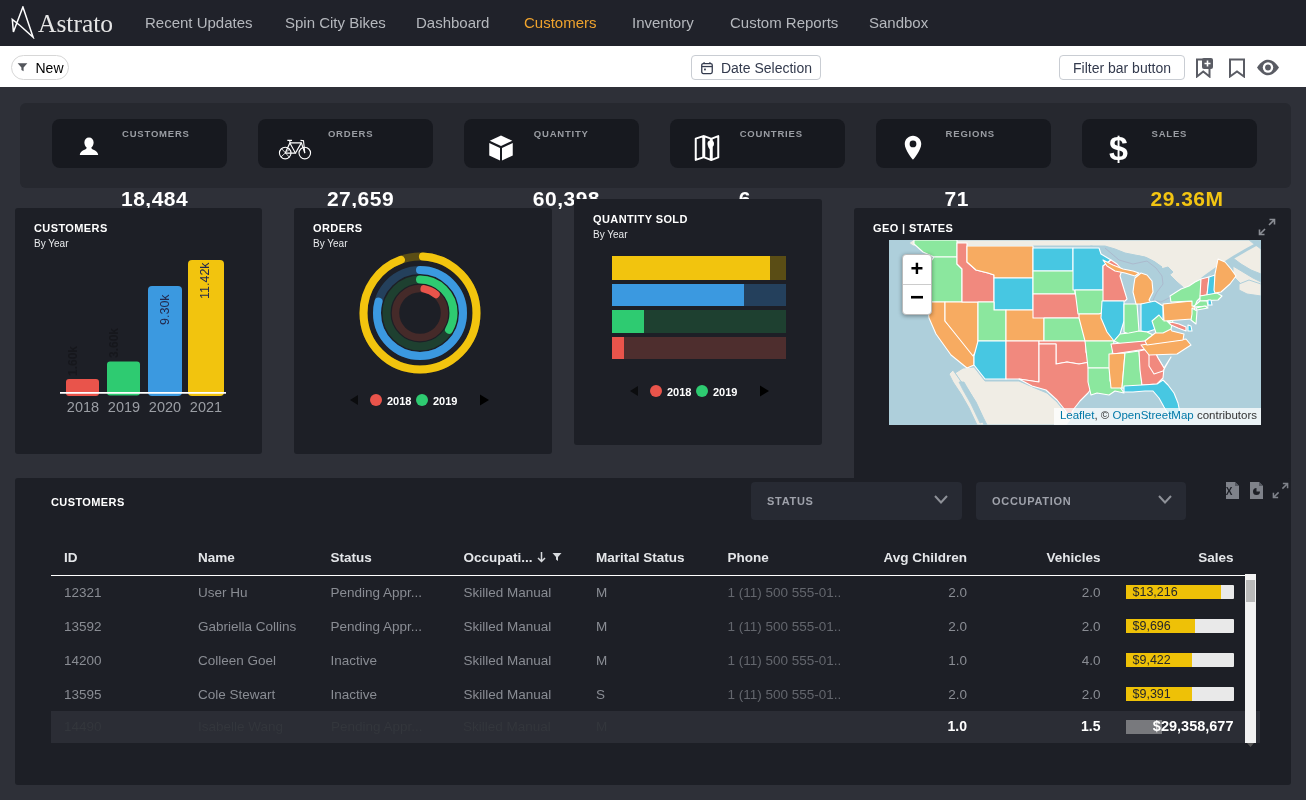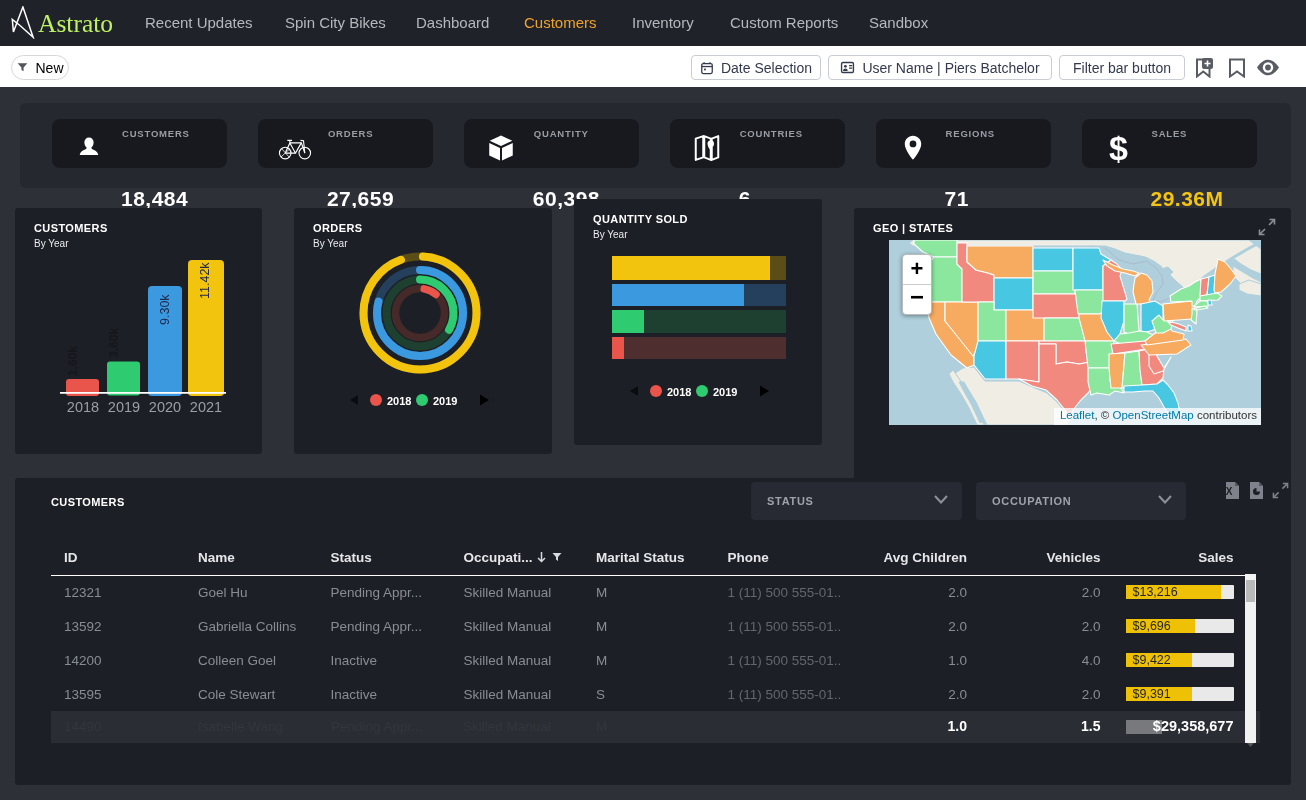--- a/index.html
+++ b/index.html
@@ -4,21 +4,21 @@
 <style>
 * { margin:0; padding:0; box-sizing:border-box; }
 html,body { width:1306px; height:800px; overflow:hidden; }
 body { font-family:"Liberation Sans", sans-serif; background:#2e3038; }
 #app { position:relative; width:1306px; height:800px; overflow:hidden; }
 .abs { position:absolute; }
 
 
 #nav { position:absolute; left:0; top:0; width:1306px; height:46px; background:#20222a; }
 #logo { position:absolute; }
-#logotext { position:absolute; left:38px; top:9px; font-family:"Liberation Serif", serif; font-size:25.5px; color:#bef264; }
+#logotext { position:absolute; left:38px; top:9px; font-family:"Liberation Serif", serif; font-size:25.5px; color:#e5e5e5; }
 .navitem { position:absolute; top:0; height:46px; line-height:46px; font-size:15px; color:#b5b8bd; }
 .navitem.active { color:#efa32d; }
 
 
 #toolbar { position:absolute; left:0; top:46px; width:1306px; height:41px; background:#ffffff; }
 .tbtn { position:absolute; top:9px; height:25px; border:1px solid #c9cdd3; border-radius:4px; background:#fff; color:#333a4d; font-size:14px; display:flex; align-items:center; justify-content:center; gap:7px; }
 #newbtn { position:absolute; left:11px; top:9px; width:58px; height:25px; border:1px solid #d7d7d7; border-radius:13px; background:#fff; color:#000000; font-size:14px; display:flex; align-items:center; justify-content:center; gap:6px; }
 
 
 #band { position:absolute; left:20px; top:103px; width:1271px; height:85px; background:#26282f; border-radius:6px; }
@@ -67,29 +67,20 @@
       <span>New</span>
     </div>
     <div class="tbtn" style="left:691px; width:130px;">
       <svg width="14" height="14" viewBox="0 0 24 24">
           <path d="M7 2v3M17 2v3" stroke="#333a4d" stroke-width="2.4" fill="none"></path>
           <rect x="3" y="4.5" width="18" height="17" rx="2.5" fill="none" stroke="#333a4d" stroke-width="2.2"></rect>
           <path d="M3 9.5h18" stroke="#333a4d" stroke-width="2.2"></path>
           <rect x="7" y="13" width="3" height="3" fill="#333a4d"></rect>
         </svg>
       <span>Date Selection</span>
-    </div>
-    <div class="tbtn" style="left:828px; width:224px;">
-      <svg width="15" height="15" viewBox="0 0 24 24">
-          <rect x="2.5" y="4" width="19" height="16" rx="2" fill="none" stroke="#333a4d" stroke-width="2.2"></rect>
-          <circle cx="8.6" cy="10" r="2.2" fill="#333a4d"></circle>
-          <path d="M4.8 17.5c.4-2.6 2-3.8 3.8-3.8s3.4 1.2 3.8 3.8z" fill="#333a4d"></path>
-          <path d="M14.5 9h5M14.5 13h5" stroke="#333a4d" stroke-width="2"></path>
-        </svg>
-      <span>User Name | Piers Batchelor</span>
     </div>
     <div class="tbtn" style="left:1059px; width:126px;">Filter bar button</div>
     <svg class="abs" style="left:1196px;top:12px;" width="18" height="20" viewBox="0 0 18 20">
       <path d="M1 1.5 h12.5 v17 l-6.25,-5 L1 18.5 V1.5 z" fill="none" stroke="#5a5c64" stroke-width="2"></path>
       <rect x="6" y="0" width="11" height="11" rx="2" fill="#5a5c64"></rect>
       <path d="M11.5 2.5 v6 M8.5 5.5 h6" stroke="#fff" stroke-width="1.6"></path>
     </svg>
     <svg class="abs" style="left:1229px;top:12px;" width="16" height="20" viewBox="0 0 16 20">
       <path d="M1 1.5 h14 v17 l-7,-5 l-7,5 V1.5 z" fill="none" stroke="#5a5c64" stroke-width="2"></path>
     </svg>
@@ -380,21 +371,21 @@
                 <path d="M3 4h18l-7 8v8l-4-3v-5L3 4z" fill="#d8dade"></path>
               </svg></th>
         <th>Marital Status</th>
             <th>Phone</th>
         <th class="num">Avg Children</th>
             <th class="num">Vehicles</th>
             <th class="num">Sales</th>
       </tr>
       <tr>
             <td>12321</td>
-            <td>Goel Hu</td>
+            <td>User Hu</td>
             <td>Pending Appr...</td>
             <td>Skilled Manual</td>
             <td>M</td>
             <td class="ph">1 (11) 500 555-01...</td>
             <td class="num">2.0</td>
             <td class="num">2.0</td>
             <td class="sales">
               <div class="sbar">
                 <div class="sfill" style="width:88%"></div>
                 <span>$13,216</span>

